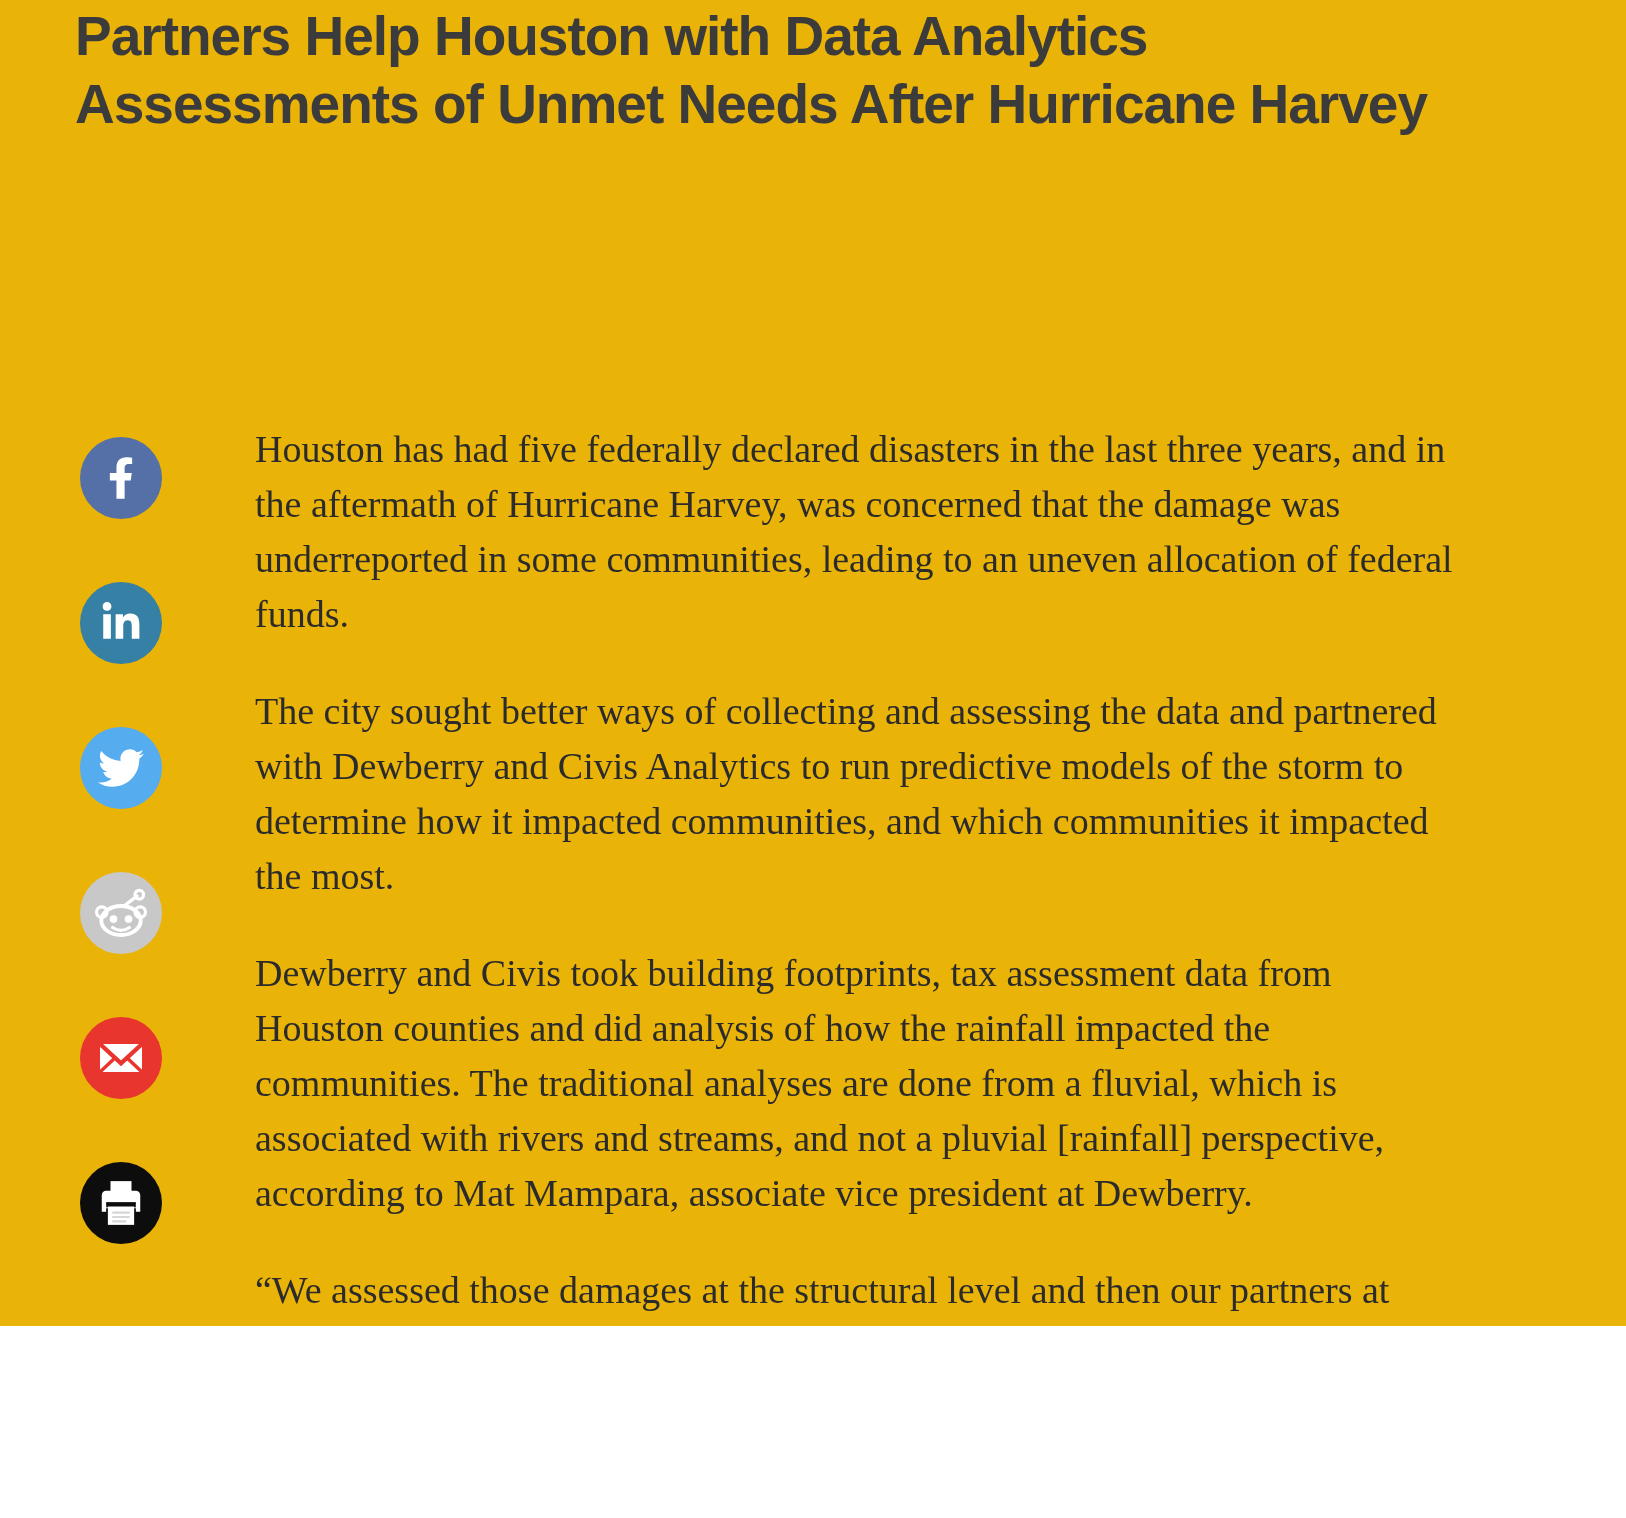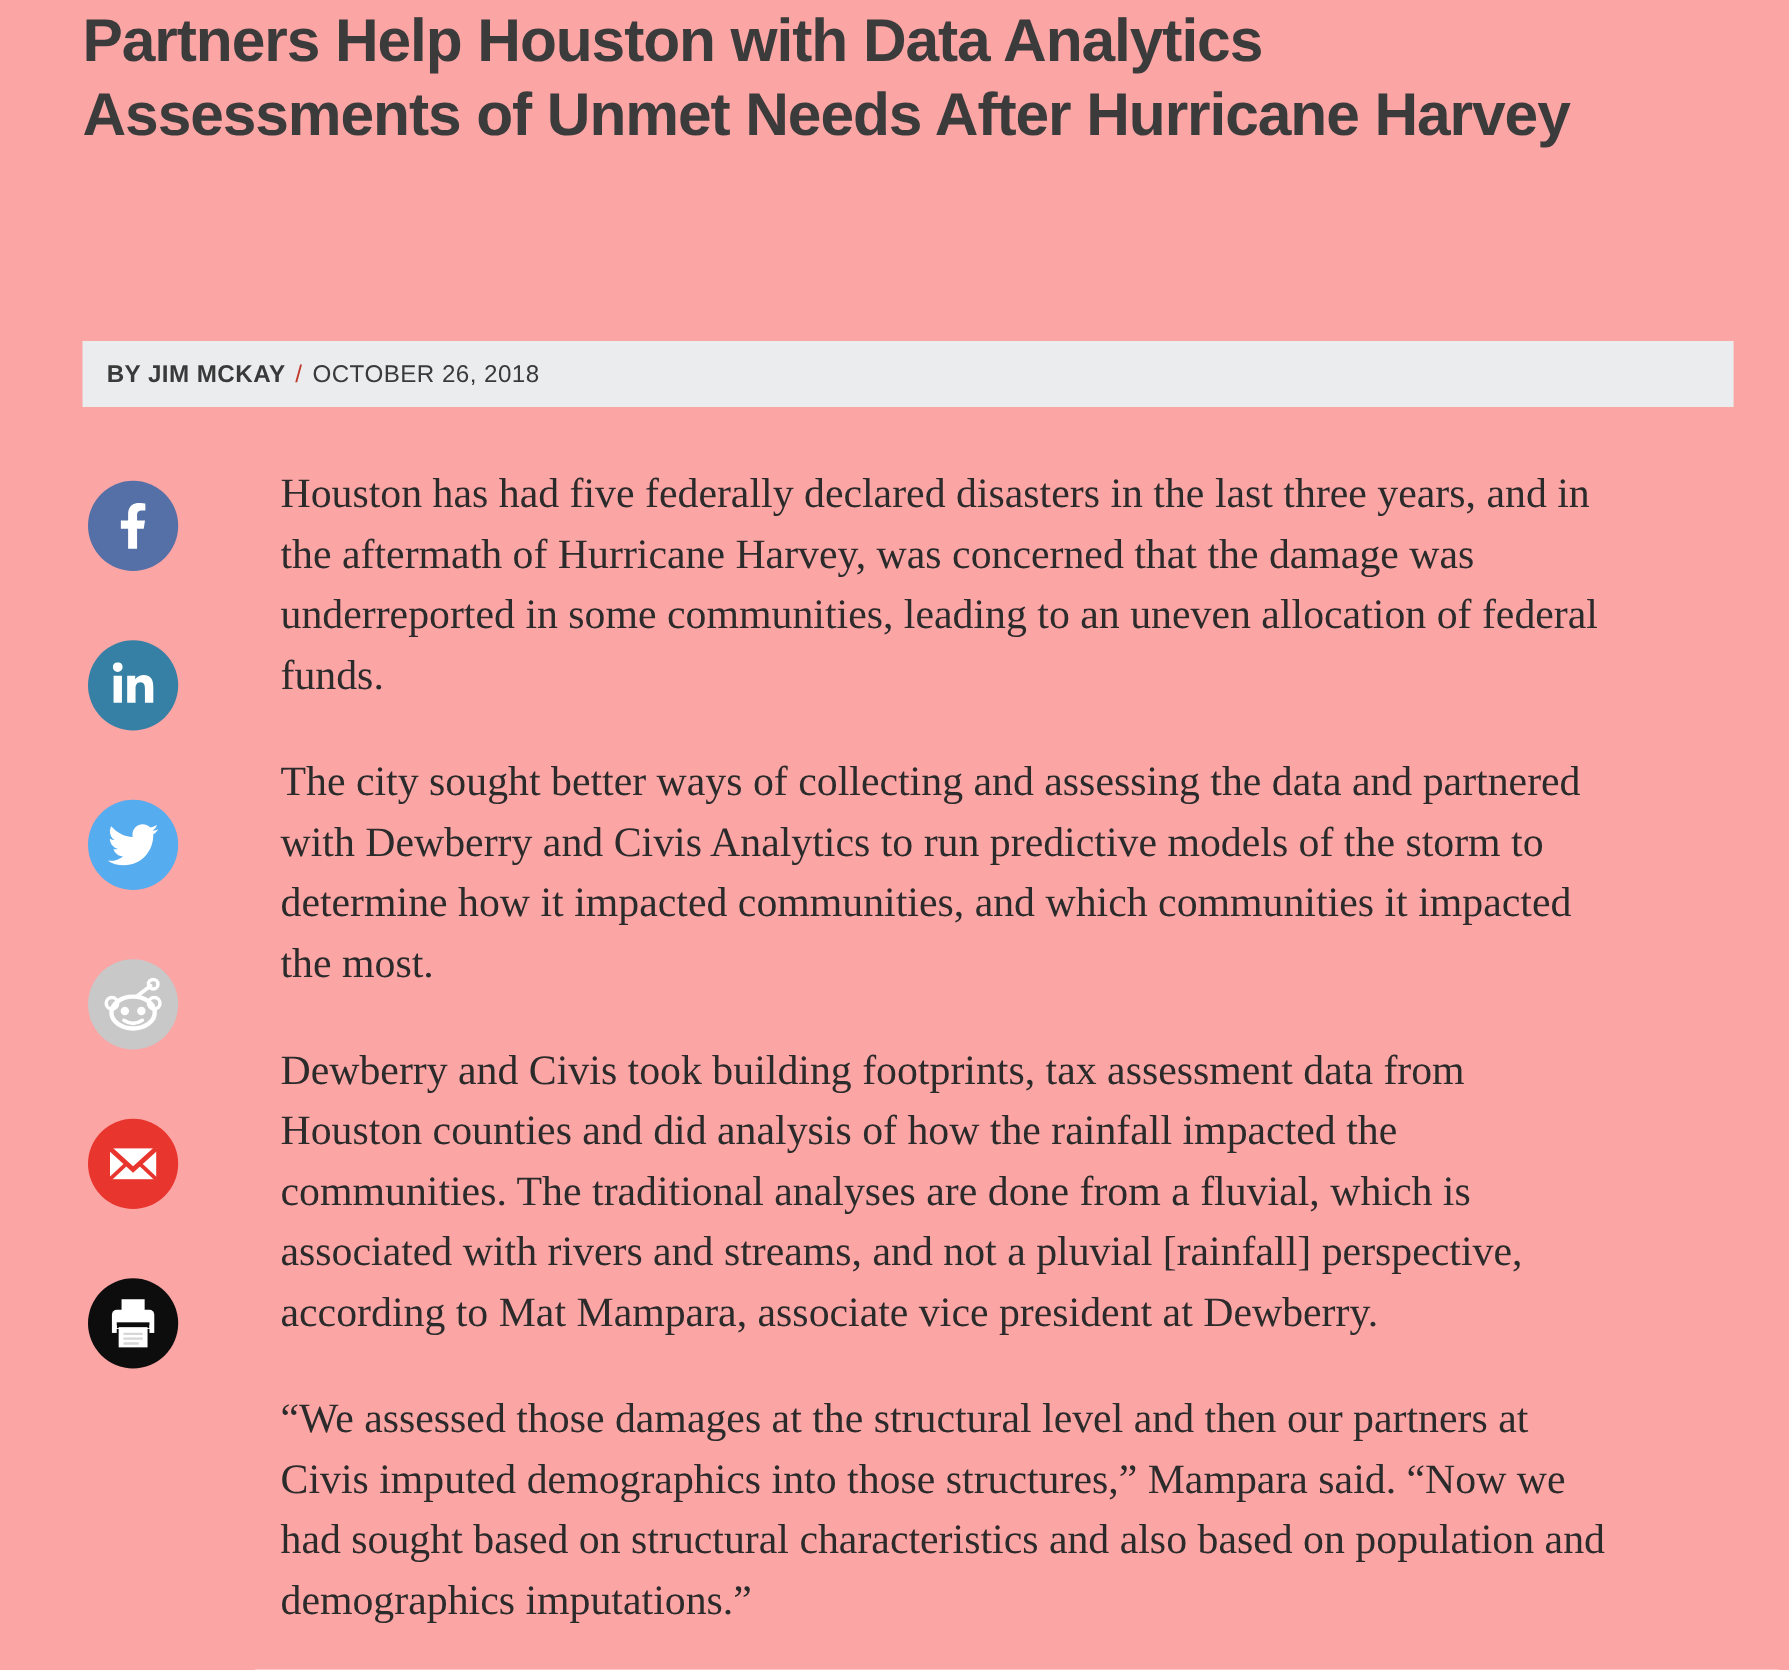--- a/index.html
+++ b/index.html
@@ -1,21 +1,21 @@
 <!DOCTYPE html>
 <html><head>
 <meta charset="utf-8">
 <style>
   * { box-sizing: border-box; }
   html, body { margin: 0; padding: 0; background: #ffffff; }
   .page {
     position: relative;
     width: 1626px;
-    height: 1518px;
-    background: #fca5a5;
+    height: 1326px;
+    background: #eab308;
     overflow: hidden;
     font-family: "Liberation Sans", sans-serif;
   }
   .headline {
     position: absolute;
     left: 75px;
     top: 2px;
     width: 1380px;
     margin: 0;
     font-family: "Liberation Sans", sans-serif;
@@ -90,25 +90,20 @@
   .article-body p { margin: 0 0 42px 0; }
 </style>
 </head>
 <body>
 
 <div class="page">
 
   <h1 class="headline">Partners Help Houston with Data Analytics Assessments of Unmet Needs After Hurricane Harvey</h1>
 
 
-  <div class="byline-bar">
-    <span class="byline-author">BY JIM MCKAY</span>
-    <span class="byline-sep">/</span>
-    <span class="byline-date">OCTOBER 26, 2018</span>
-  </div>
 
   <div class="share-col">
 
     <button class="share-btn" aria-label="Share on Facebook" style="background: rgb(84, 112, 166); color: rgb(84, 112, 166);">
       <span>
         <svg width="26" height="46" viewBox="0 0 320 512" aria-hidden="true">
           <path fill="#ffffff" d="M279.14 288l14.22-92.66h-88.91v-60.13c0-25.35 12.42-50.06 52.24-50.06h40.42V6.26S260.43 0 225.36 0c-73.22 0-121.08 44.38-121.08 124.72v70.62H22.89V288h81.39v224h100.17V288z"></path>
         </svg>
       </span>
     </button>

